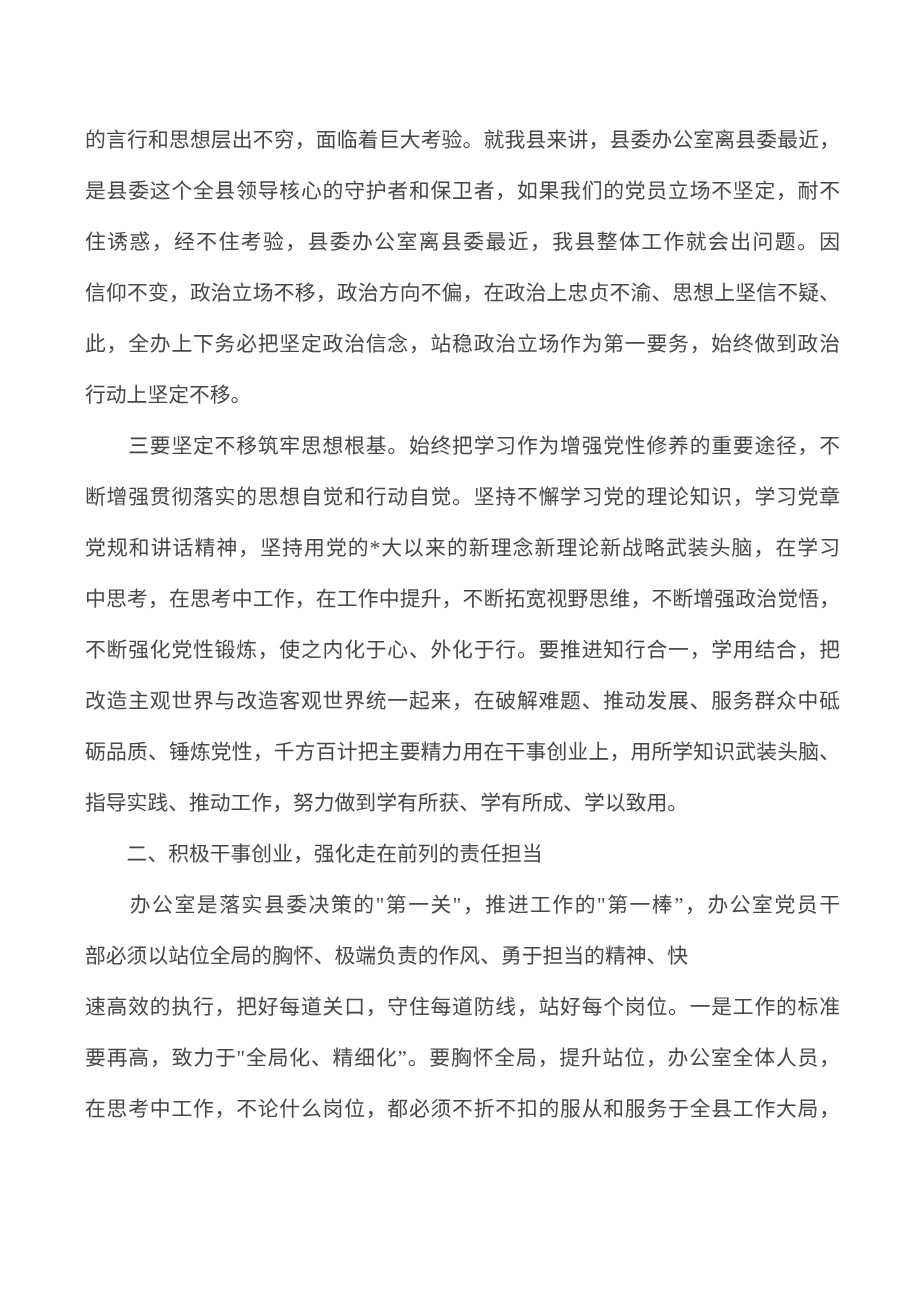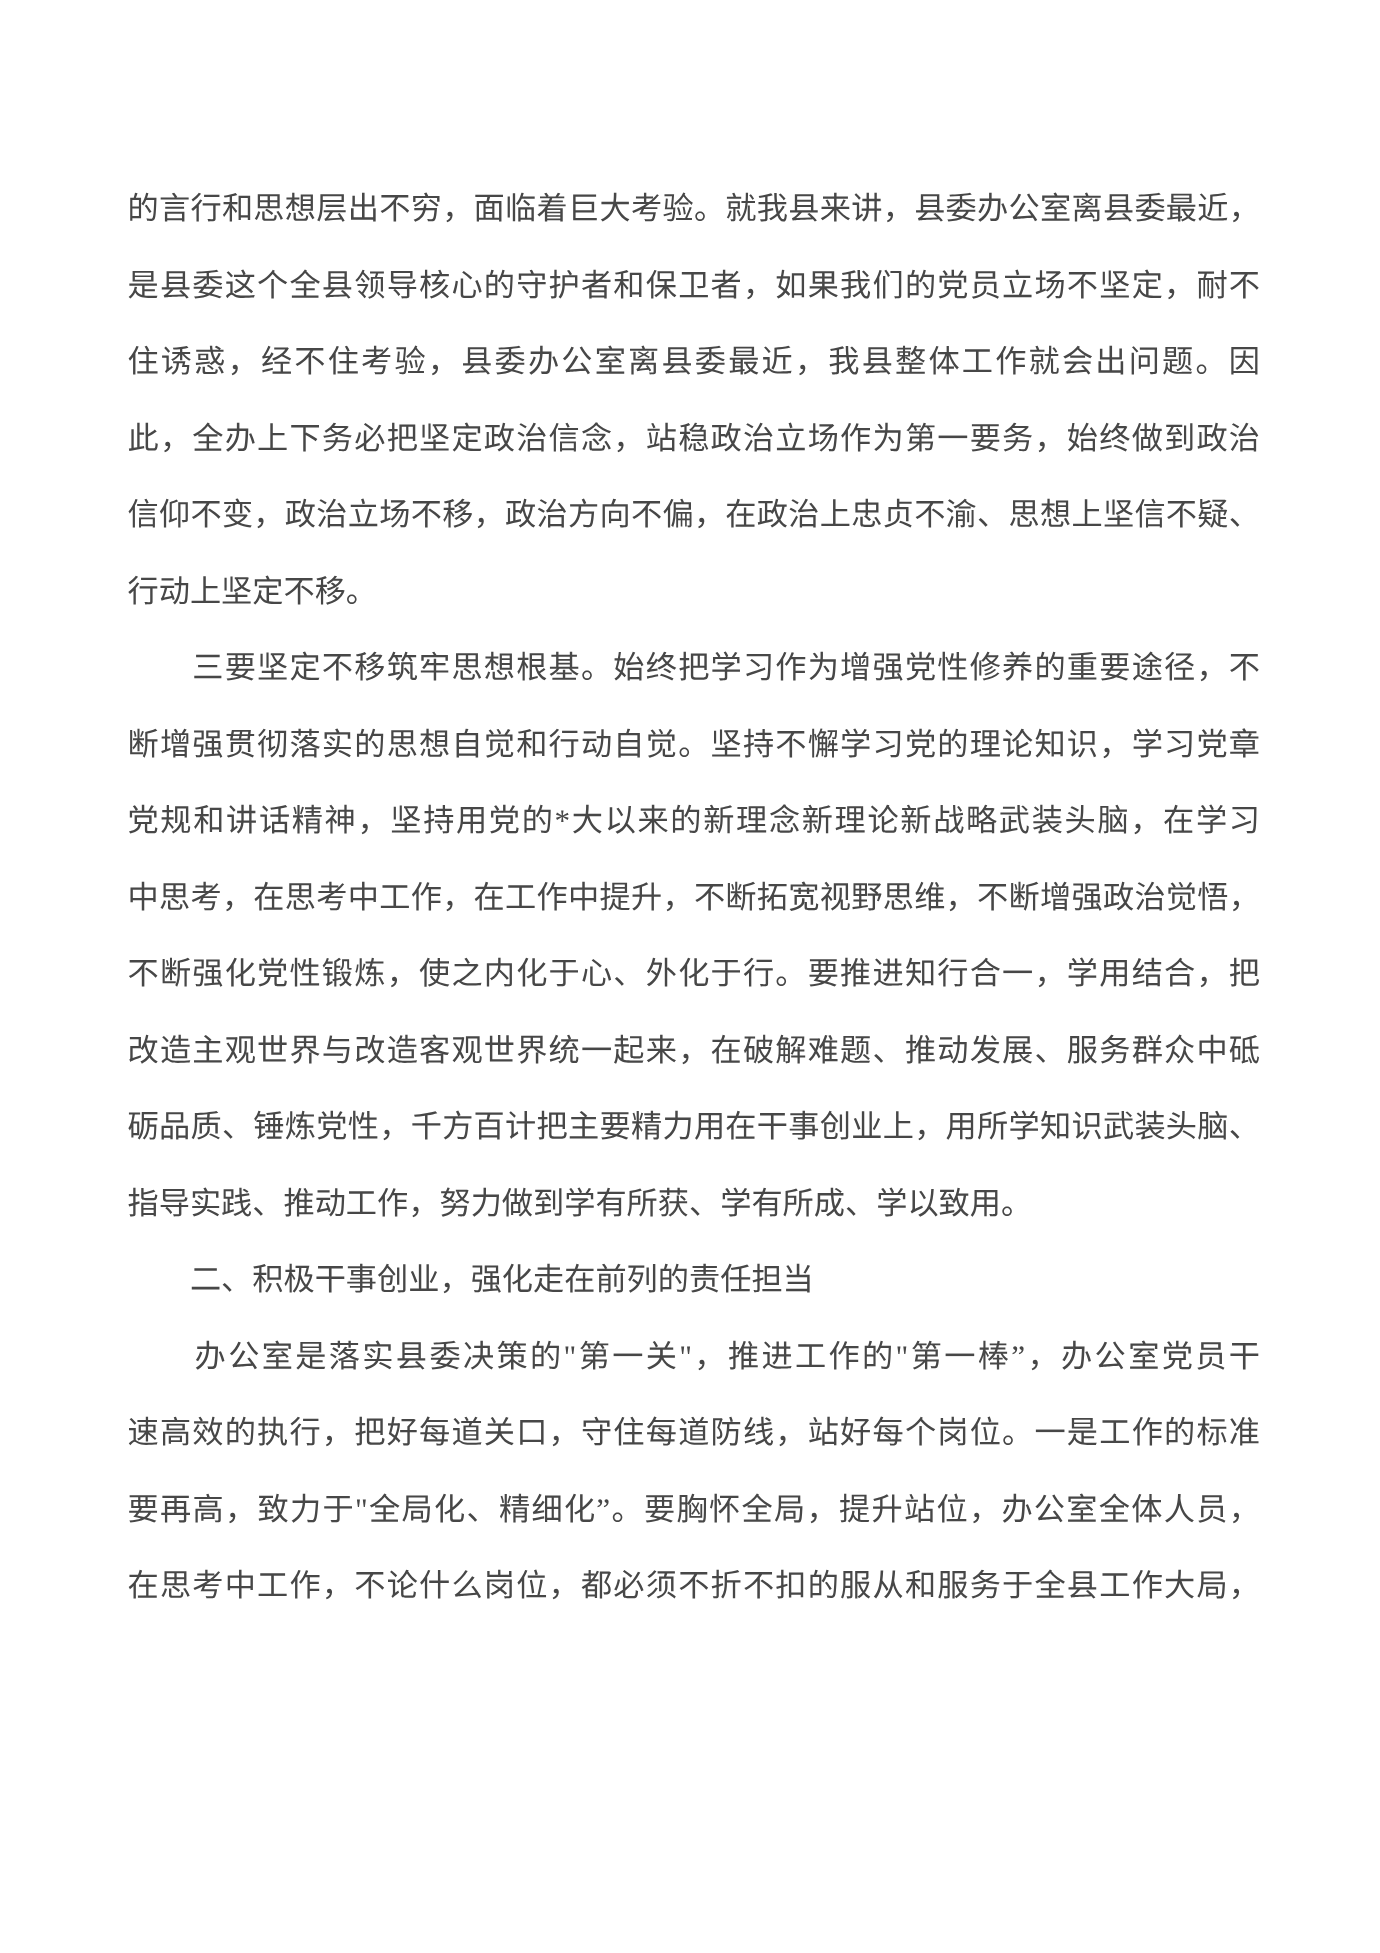--- a/index.html
+++ b/index.html
@@ -41,41 +41,42 @@
 </head>
 <body>
 
 <div class="page">
   <div class="text-block">
 
     <div class="para">
       <div class="t-line">的言行和思想层出不穷，面临着巨大考验。就我县来讲，县委办公室离县委最近，</div>
       <div class="t-line">是县委这个全县领导核心的守护者和保卫者，如果我们的党员立场不坚定，耐不</div>
       <div class="t-line">住诱惑，经不住考验，县委办公室离县委最近，我县整体工作就会出问题。因</div>
+      <div class="t-line">信仰不变，政治立场不移，政治方向不偏，在政治上忠贞不渝、思想上坚信不疑、</div>
       <div class="t-line">此，全办上下务必把坚定政治信念，站稳政治立场作为第一要务，始终做到政治</div>
-      <div class="t-line">信仰不变，政治立场不移，政治方向不偏，在政治上忠贞不渝、思想上坚信不疑、</div>
       <div class="t-line nf">行动上坚定不移。</div>
     </div>
 
     <div class="para">
       <div class="t-line">　　三要坚定不移筑牢思想根基。始终把学习作为增强党性修养的重要途径，不</div>
       <div class="t-line">断增强贯彻落实的思想自觉和行动自觉。坚持不懈学习党的理论知识，学习党章</div>
       <div class="t-line">党规和讲话精神，坚持用党的*大以来的新理念新理论新战略武装头脑，在学习</div>
       <div class="t-line">中思考，在思考中工作，在工作中提升，不断拓宽视野思维，不断增强政治觉悟，</div>
       <div class="t-line">不断强化党性锻炼，使之内化于心、外化于行。要推进知行合一，学用结合，把</div>
       <div class="t-line">改造主观世界与改造客观世界统一起来，在破解难题、推动发展、服务群众中砥</div>
       <div class="t-line">砺品质、锤炼党性，千方百计把主要精力用在干事创业上，用所学知识武装头脑、</div>
       <div class="t-line nf">指导实践、推动工作，努力做到学有所获、学有所成、学以致用。</div>
     </div>
 
     <div class="para">
       <div class="t-line nf">　　二、积极干事创业，强化走在前列的责任担当</div>
     </div>
 
     <div class="para">
       <div class="t-line">　　办公室是落实县委决策的"第一关"，推进工作的"第一棒”，办公室党员干</div>
+      <div class="t-line nf">部必须以站位全局的胸怀、极端负责的作风、勇于担当的精神、快</div>
       <div class="t-line">速高效的执行，把好每道关口，守住每道防线，站好每个岗位。一是工作的标准</div>
       <div class="t-line">要再高，致力于"全局化、精细化”。要胸怀全局，提升站位，办公室全体人员，</div>
       <div class="t-line">在思考中工作，不论什么岗位，都必须不折不扣的服从和服务于全县工作大局，</div>
     </div>
 
   </div>
 </div>
 
 </body></html>

